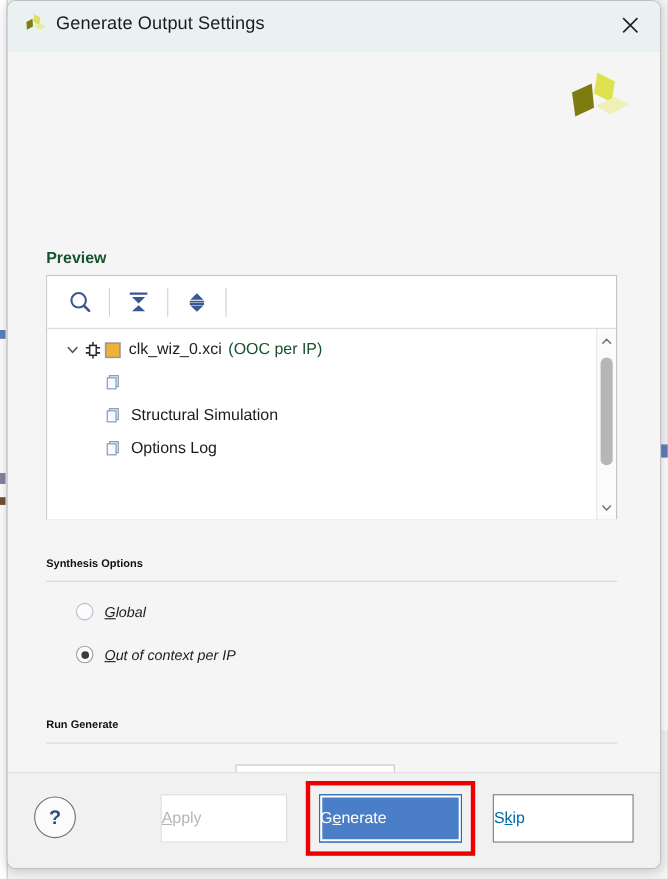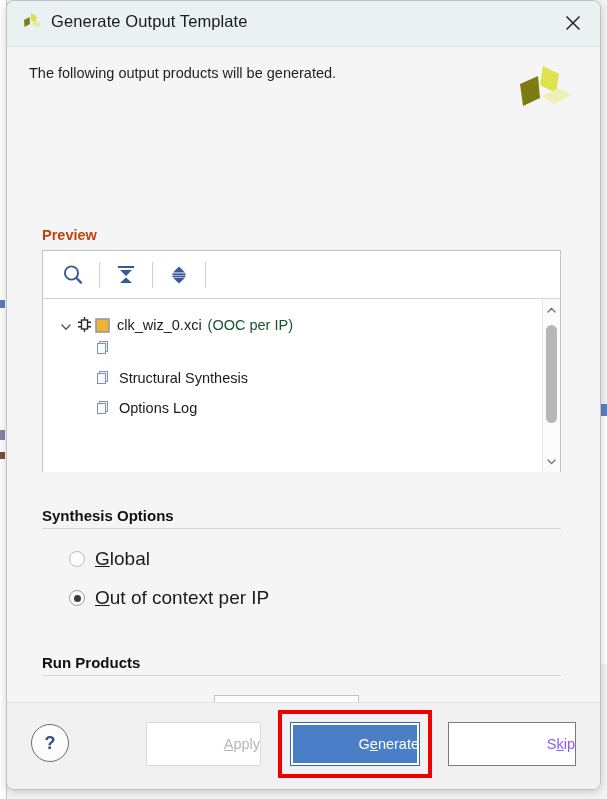--- a/index.html
+++ b/index.html
@@ -125,21 +125,21 @@
     right: 26px; top: 18px;
     width: 58px; height: 50px;
   }
 
   
   #preview-label {
     position: absolute;
     left: 35px; top: 180px;
     font-size: 14.5px;
     font-weight: bold;
-    color: #c2410c;
+    color: #14532d;
   }
   #preview-panel {
     position: absolute;
     left: 35px; top: 203px;
     width: 519px; height: 222px;
     background: #ffffff;
     border: 1px solid #c3c3c3;
     box-sizing: border-box;
   }
   #tree-toolbar {
@@ -179,21 +179,21 @@
   .tree-row {
     position: relative;
     height: 30px;
     display: flex;
     align-items: center;
     font-size: 14.5px;
     color: #1b1b1b;
     white-space: nowrap;
     cursor: pointer;
   }
-  .tree-row.root { padding-left: 14px; align-items: flex-end; }
+  .tree-row.root { padding-left: 14px; }
   .tree-row.child { padding-left: 52px; }
   .chevron {
     width: 18px;
     display: inline-flex;
     align-items: center;
     justify-content: center;
     margin-right: 1px;
   }
   .ip-icon { margin-right: 2px; display: inline-flex; }
   .sq-icon { margin-right: 7px; display: inline-flex; }
@@ -222,41 +222,42 @@
     left: 3px; top: 26px;
     width: 11px; height: 98px;
     background: #b6b6b6;
     border-radius: 6px;
     cursor: pointer;
   }
 
   
   .sec-title {
     position: absolute;
-    font-size: 15px;
+    font-size: 10px;
     font-weight: bold;
     color: #111;
   }
   .sec-rule {
     position: absolute;
     height: 1px;
     background: #d7d7d7;
   }
   #synth-title { left: 35px; top: 460px; }
   #synth-rule  { left: 35px; top: 481px; width: 519px; }
   #run-title   { left: 35px; top: 607px; }
   #run-rule    { left: 35px; top: 628px; width: 519px; }
 
   .radio-row {
     position: absolute;
     display: flex;
     align-items: center;
-    font-size: 19px;
+    font-size: 13px;
     color: #1b1b1b;
     cursor: pointer;
+    font-style: italic;
   }
   #radio-global { left: 62px; top: 501px; }
   #radio-ooc    { left: 62px; top: 540px; }
   .radio-dot {
     width: 16px; height: 16px;
     border-radius: 50%;
     border: 1px solid #b9bfc6;
     background: #fafcff;
     margin-right: 10px;
     display: inline-flex;
@@ -324,21 +325,21 @@
     font-weight: bold;
     color: #2f4f84;
     cursor: pointer;
     box-sizing: border-box;
   }
   .dlg-btn {
     position: absolute;
     height: 44px;
     display: flex;
     align-items: center;
-    justify-content: flex-end;
+    justify-content: flex-start;
     font-size: 14.5px;
     box-sizing: border-box;
     cursor: pointer;
     background: #ffffff;
   }
   #apply-button {
     left: 139px; top: 19px;
     width: 115px;
     border: 1px solid #dcdcdc;
     color: #b6b6b6;
@@ -349,21 +350,21 @@
     width: 130px;
     background: #4a7fc8;
     border: 1px solid #3568b0;
     color: #ffffff;
     box-shadow: inset 0 0 0 2px #ffffff;
   }
   #skip-button {
     left: 441px; top: 19px;
     width: 128px;
     border: 1px solid #7a7a7a;
-    color: #8b5cf6;
+    color: #0369a1;
   }
   #generate-annotation {
     position: absolute;
     left: 271px; top: 7px;
     width: 154px; height: 68px;
     border: 4px solid #ee0000;
     box-sizing: border-box;
     pointer-events: none;
   }
   #watermark {
@@ -389,31 +390,30 @@
 <div id="dialog">
 
   <div id="titlebar">
     <span id="app-logo">
       <svg width="24" height="24" viewBox="0 0 24 24">
         <polygon points="11,2 16.5,5 16,12 10.5,9" fill="#dfe05a"></polygon>
         <polygon points="4,9 9.5,6 10,13 4.5,16" fill="#7e7e12"></polygon>
         <polygon points="11,13 17,10.5 22,13.5 16,16" fill="#e8eaa0"></polygon>
       </svg>
     </span>
-    <span id="window-title">Generate Output Template</span>
+    <span id="window-title">Generate Output Settings</span>
     <span id="close-button">
       <svg width="20" height="20" viewBox="0 0 20 20">
         <path d="M3.5 3.5 L16.5 16.5 M16.5 3.5 L3.5 16.5" stroke="#222" stroke-width="1.5" fill="none"></path>
       </svg>
     </span>
   </div>
 
   <div id="dlg-body">
 
-    <div id="intro-text">The following output products will be generated.</div>
 
     <span id="vendor-logo">
       <svg width="58" height="50" viewBox="0 0 58 50">
         <polygon points="27,1 43,9 40,28 24,20" fill="#dfe24f"></polygon>
         <polygon points="4,19 22,11 24,33 7,41" fill="#7c7c10"></polygon>
         <polygon points="26,31 43,23 56,30 38,39" fill="#eef0b6"></polygon>
       </svg>
     </span>
 
     <div id="preview-label">Preview</div>
@@ -481,21 +481,21 @@
           </div>
 
 
           <div class="tree-row child">
             <span class="doc-icon">
               <svg width="16" height="16" viewBox="0 0 16 16">
                 <rect x="4.5" y="1.5" width="8" height="10" fill="#e9eff8" stroke="#7e93b8" stroke-width="1"></rect>
                 <rect x="2.5" y="3.5" width="8" height="10" fill="#f7fafe" stroke="#7e93b8" stroke-width="1"></rect>
               </svg>
             </span>
-            <span>Structural Synthesis</span>
+            <span>Structural Simulation</span>
           </div>
 
           <div class="tree-row child">
             <span class="doc-icon">
               <svg width="16" height="16" viewBox="0 0 16 16">
                 <rect x="4.5" y="1.5" width="8" height="10" fill="#e9eff8" stroke="#7e93b8" stroke-width="1"></rect>
                 <rect x="2.5" y="3.5" width="8" height="10" fill="#f7fafe" stroke="#7e93b8" stroke-width="1"></rect>
               </svg>
             </span>
             <span>Options Log</span>
@@ -525,21 +525,21 @@
     <div class="radio-row" id="radio-global">
       <span class="radio-dot"></span>
       <span><span class="mn">G</span><span>lobal</span></span>
     </div>
 
     <div class="radio-row" id="radio-ooc">
       <span class="radio-dot checked"></span>
       <span><span class="mn">O</span><span>ut of context per IP</span></span>
     </div>
 
-    <div class="sec-title" id="run-title">Run Products</div>
+    <div class="sec-title" id="run-title">Run Generate</div>
     <div class="sec-rule" id="run-rule"></div>
 
     <div id="jobs-label"><span>Number of </span><span class="mn">j</span><span>obs:</span></div>
 
     <div id="jobs-select">
       <span id="jobs-value">8</span>
       <span id="jobs-caret">
         <svg width="16" height="16" viewBox="0 0 16 16">
           <path d="M3 6 L8 11 L13 6" stroke="#4a4a4a" stroke-width="2" fill="none" stroke-linecap="round" stroke-linejoin="round"></path>
         </svg>

